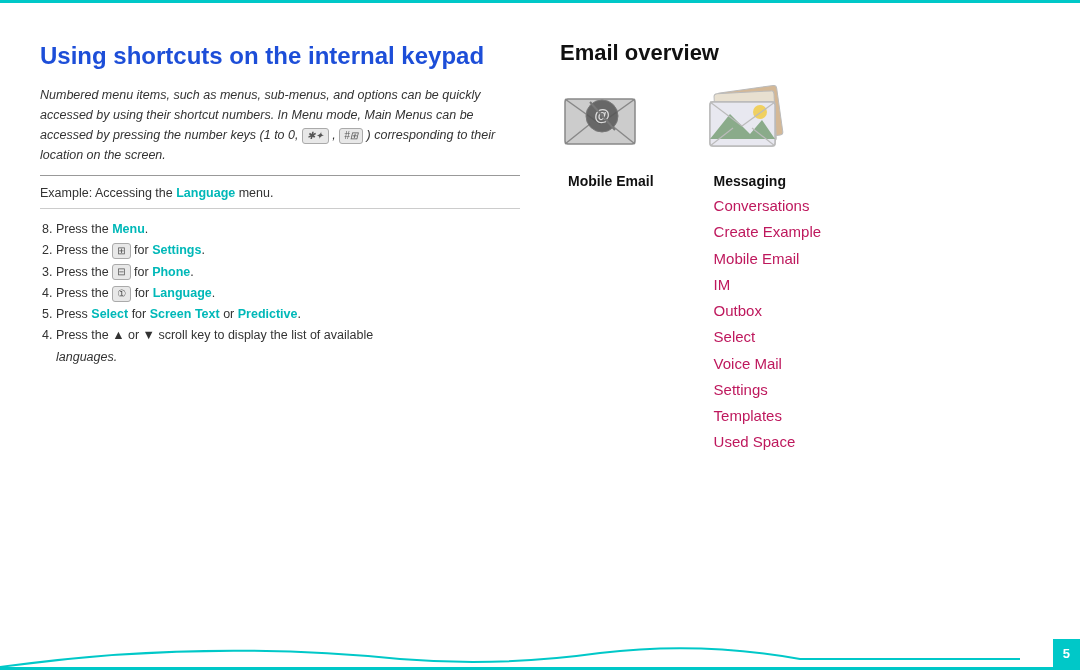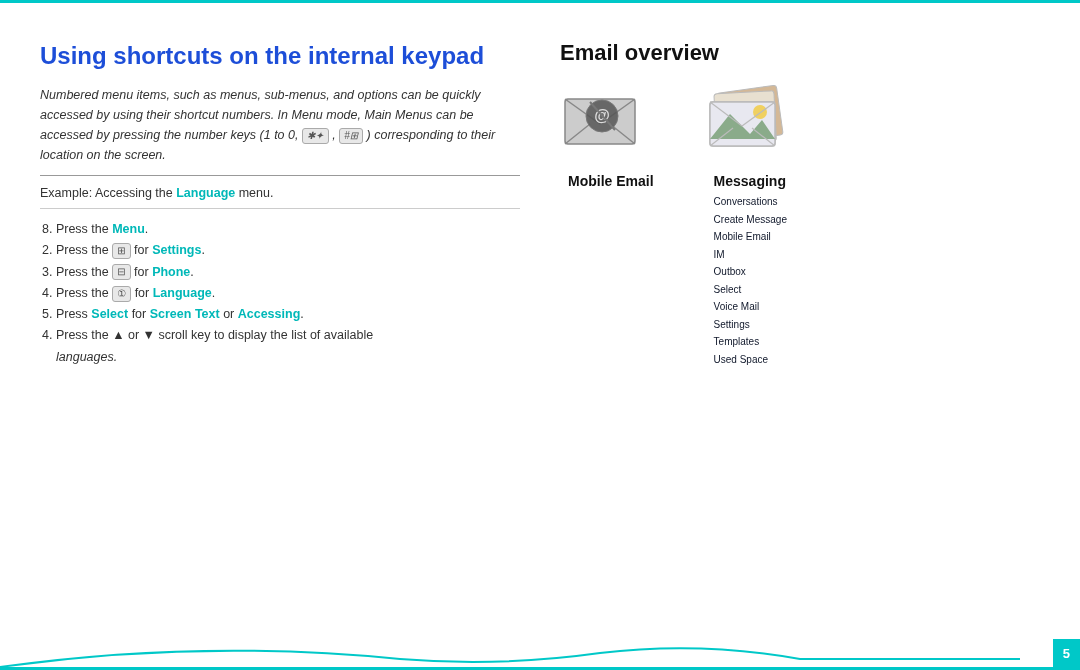--- a/index.html
+++ b/index.html
@@ -211,22 +211,22 @@
     }
 
     .menu-col-heading {
       font-size: 14px;
       font-weight: bold;
       color: #111;
       margin-bottom: 4px;
     }
 
     .menu-item {
-      font-size: 10px;
-      color: #0f172a;
+      font-size: 15px;
+      color: #be185d;
       line-height: 1.75;
     }
   </style>
 </head>
 <body>
 
 <div class="top-line"></div>
 
 <div class="bottom-line"></div>
 
@@ -269,21 +269,21 @@
       <li>
         <span>2. Press the </span><span class="key-icon">⊞</span><span> for </span><span class="cyan">Settings</span><span>.</span>
       </li>
       <li>
         <span>3. Press the </span><span class="key-icon">⊟</span><span> for </span><span class="cyan">Phone</span><span>.</span>
       </li>
       <li>
         <span>4. Press the </span><span class="key-icon">①</span><span> for </span><span class="cyan">Language</span><span>.</span>
       </li>
       <li>
-        <span>5. Press </span><span class="cyan">Select</span><span> for </span><span class="cyan">Screen Text</span><span> or </span><span class="cyan">Accessing</span><span>.</span>
+        <span>5. Press </span><span class="cyan">Select</span><span> for </span><span class="cyan">Screen Text</span><span> or </span><span class="cyan">Predictive</span><span>.</span>
       </li>
       <li>
         4. Press the ▲ or ▼ scroll key to display the list of available
       </li>
       <li class="indent">
         languages.
       </li>
     </ul>
 
   </div>
@@ -340,21 +340,21 @@
 
       <div class="menu-col">
         <div class="menu-col-heading">Mobile Email</div>
       </div>
 
       <div class="menu-col">
         <div class="menu-col-heading">Messaging</div>
         <div>
 
         <div class="menu-item">Conversations</div>
-            <div class="menu-item">Create Message</div>
+            <div class="menu-item">Create Example</div>
             <div class="menu-item">Mobile Email</div>
             <div class="menu-item">IM</div>
             <div class="menu-item">Outbox</div>
             <div class="menu-item">Select</div>
             <div class="menu-item">Voice Mail</div>
             <div class="menu-item">Settings</div>
             <div class="menu-item">Templates</div>
             <div class="menu-item">Used Space</div>
           </div>
       </div>

